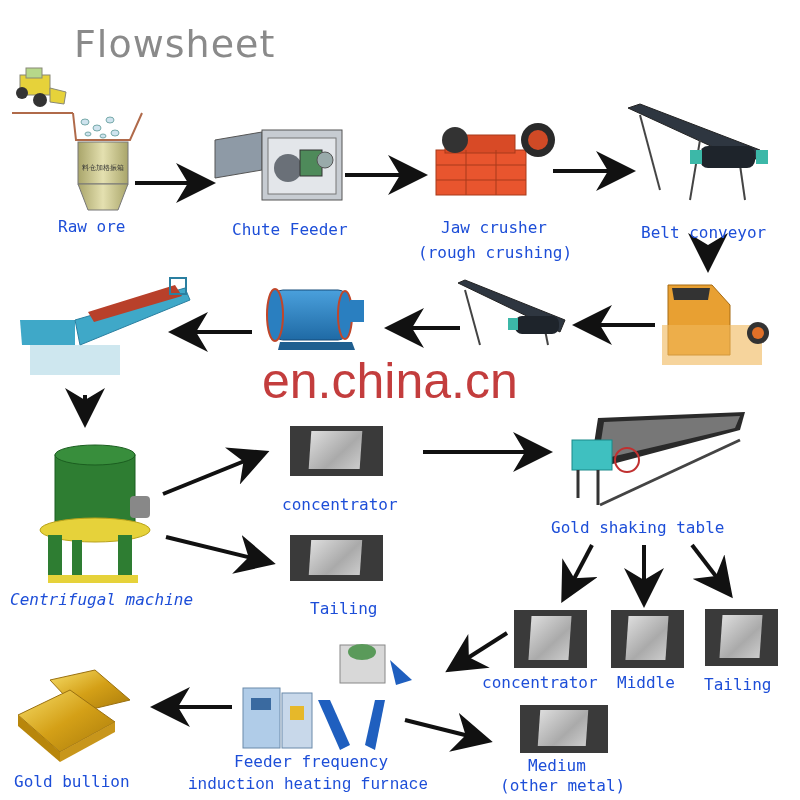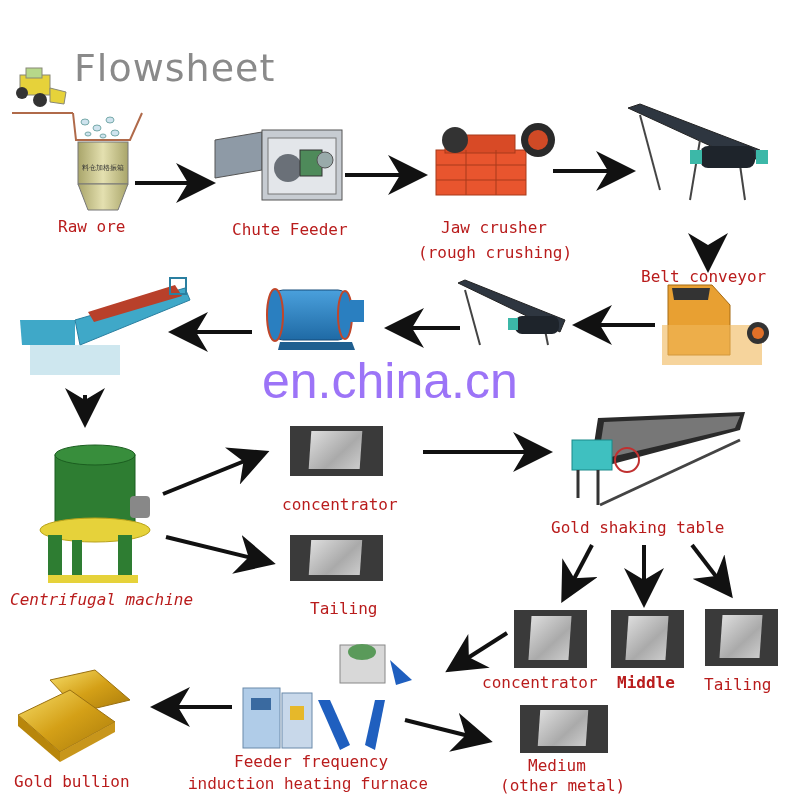--- a/index.html
+++ b/index.html
@@ -1,20 +1,20 @@
 <!DOCTYPE html>
 <html><head>
 <meta charset="utf-8">
 <style>
   html,body{margin:0;padding:0;background:#fff;}
   body{width:800px;height:800px;position:relative;overflow:hidden;font-family:"DejaVu Sans Mono","Liberation Mono",monospace;}
   .abs{position:absolute;}
-  .title{left:74px;top:22px;font-family:"DejaVu Sans","Liberation Sans",sans-serif;font-size:38px;color:#8a8a8a;letter-spacing:1px;margin-top:24px;}
-  .lbl{position:absolute;font-size:16px;color:#b91c1c;white-space:nowrap;text-align:center;line-height:20px;}
-  .watermark{left:262px;top:352px;font-family:"Liberation Sans","DejaVu Sans",sans-serif;font-size:50px;color:#8b5cf6;opacity:.85;}
+  .title{left:74px;top:22px;font-family:"DejaVu Sans","Liberation Sans",sans-serif;font-size:38px;color:#8a8a8a;letter-spacing:1px;}
+  .lbl{position:absolute;font-size:16px;color:#1d4ed8;white-space:nowrap;text-align:center;line-height:20px;}
+  .watermark{left:262px;top:352px;font-family:"Liberation Sans","DejaVu Sans",sans-serif;font-size:50px;color:#b91c1c;opacity:.85;}
   svg{position:absolute;left:0;top:0;}
   .bag{position:absolute;background:#3a3a3a;overflow:hidden;}
   .bag .sack{position:absolute;left:22%;top:10%;width:55%;height:75%;background:linear-gradient(135deg,#ddd,#aaa 60%,#ccc);transform:skew(-4deg);}
 </style>
 </head>
 <body>
 
 <div class="abs title">Flowsheet</div>
 
 <svg width="800" height="800">
@@ -202,25 +202,25 @@
 <div class="bag" style="left:520px;top:705px;width:88px;height:48px;">
     <div class="sack"></div>
   </div>
 
 <div class="abs watermark">en.china.cn</div>
 
 <div class="lbl" style="left:58px;top:217px;">Raw ore</div>
 <div class="lbl" style="left:232px;top:220px;">Chute Feeder</div>
 <div class="lbl" style="left:441px;top:218px;">Jaw crusher</div>
 <div class="lbl" style="left:418px;top:243px;">(rough crushing)</div>
-<div class="lbl" style="left:641px;top:223px;margin-top:44px;">Belt conveyor</div>
+<div class="lbl" style="left:641px;top:223px;">Belt conveyor</div>
 <div class="lbl" style="left:282px;top:495px;">concentrator</div>
 <div class="lbl" style="left:10px;top:590px;font-style:italic;">Centrifugal machine</div>
 <div class="lbl" style="left:310px;top:599px;">Tailing</div>
 <div class="lbl" style="left:551px;top:518px;">Gold shaking table</div>
 <div class="lbl" style="left:482px;top:673px;">concentrator</div>
-<div class="lbl" style="left:617px;top:673px;font-weight:bold;">Middle</div>
+<div class="lbl" style="left:617px;top:673px;">Middle</div>
 <div class="lbl" style="left:704px;top:675px;">Tailing</div>
 <div class="lbl" style="left:234px;top:752px;">Feeder frequency</div>
 <div class="lbl" style="left:188px;top:775px;font-family:Liberation Mono, monospace;">induction heating furnace</div>
 <div class="lbl" style="left:14px;top:772px;">Gold bullion</div>
 <div class="lbl" style="left:528px;top:756px;">Medium</div>
 <div class="lbl" style="left:500px;top:776px;">(other metal)</div>
 
 </body></html>

